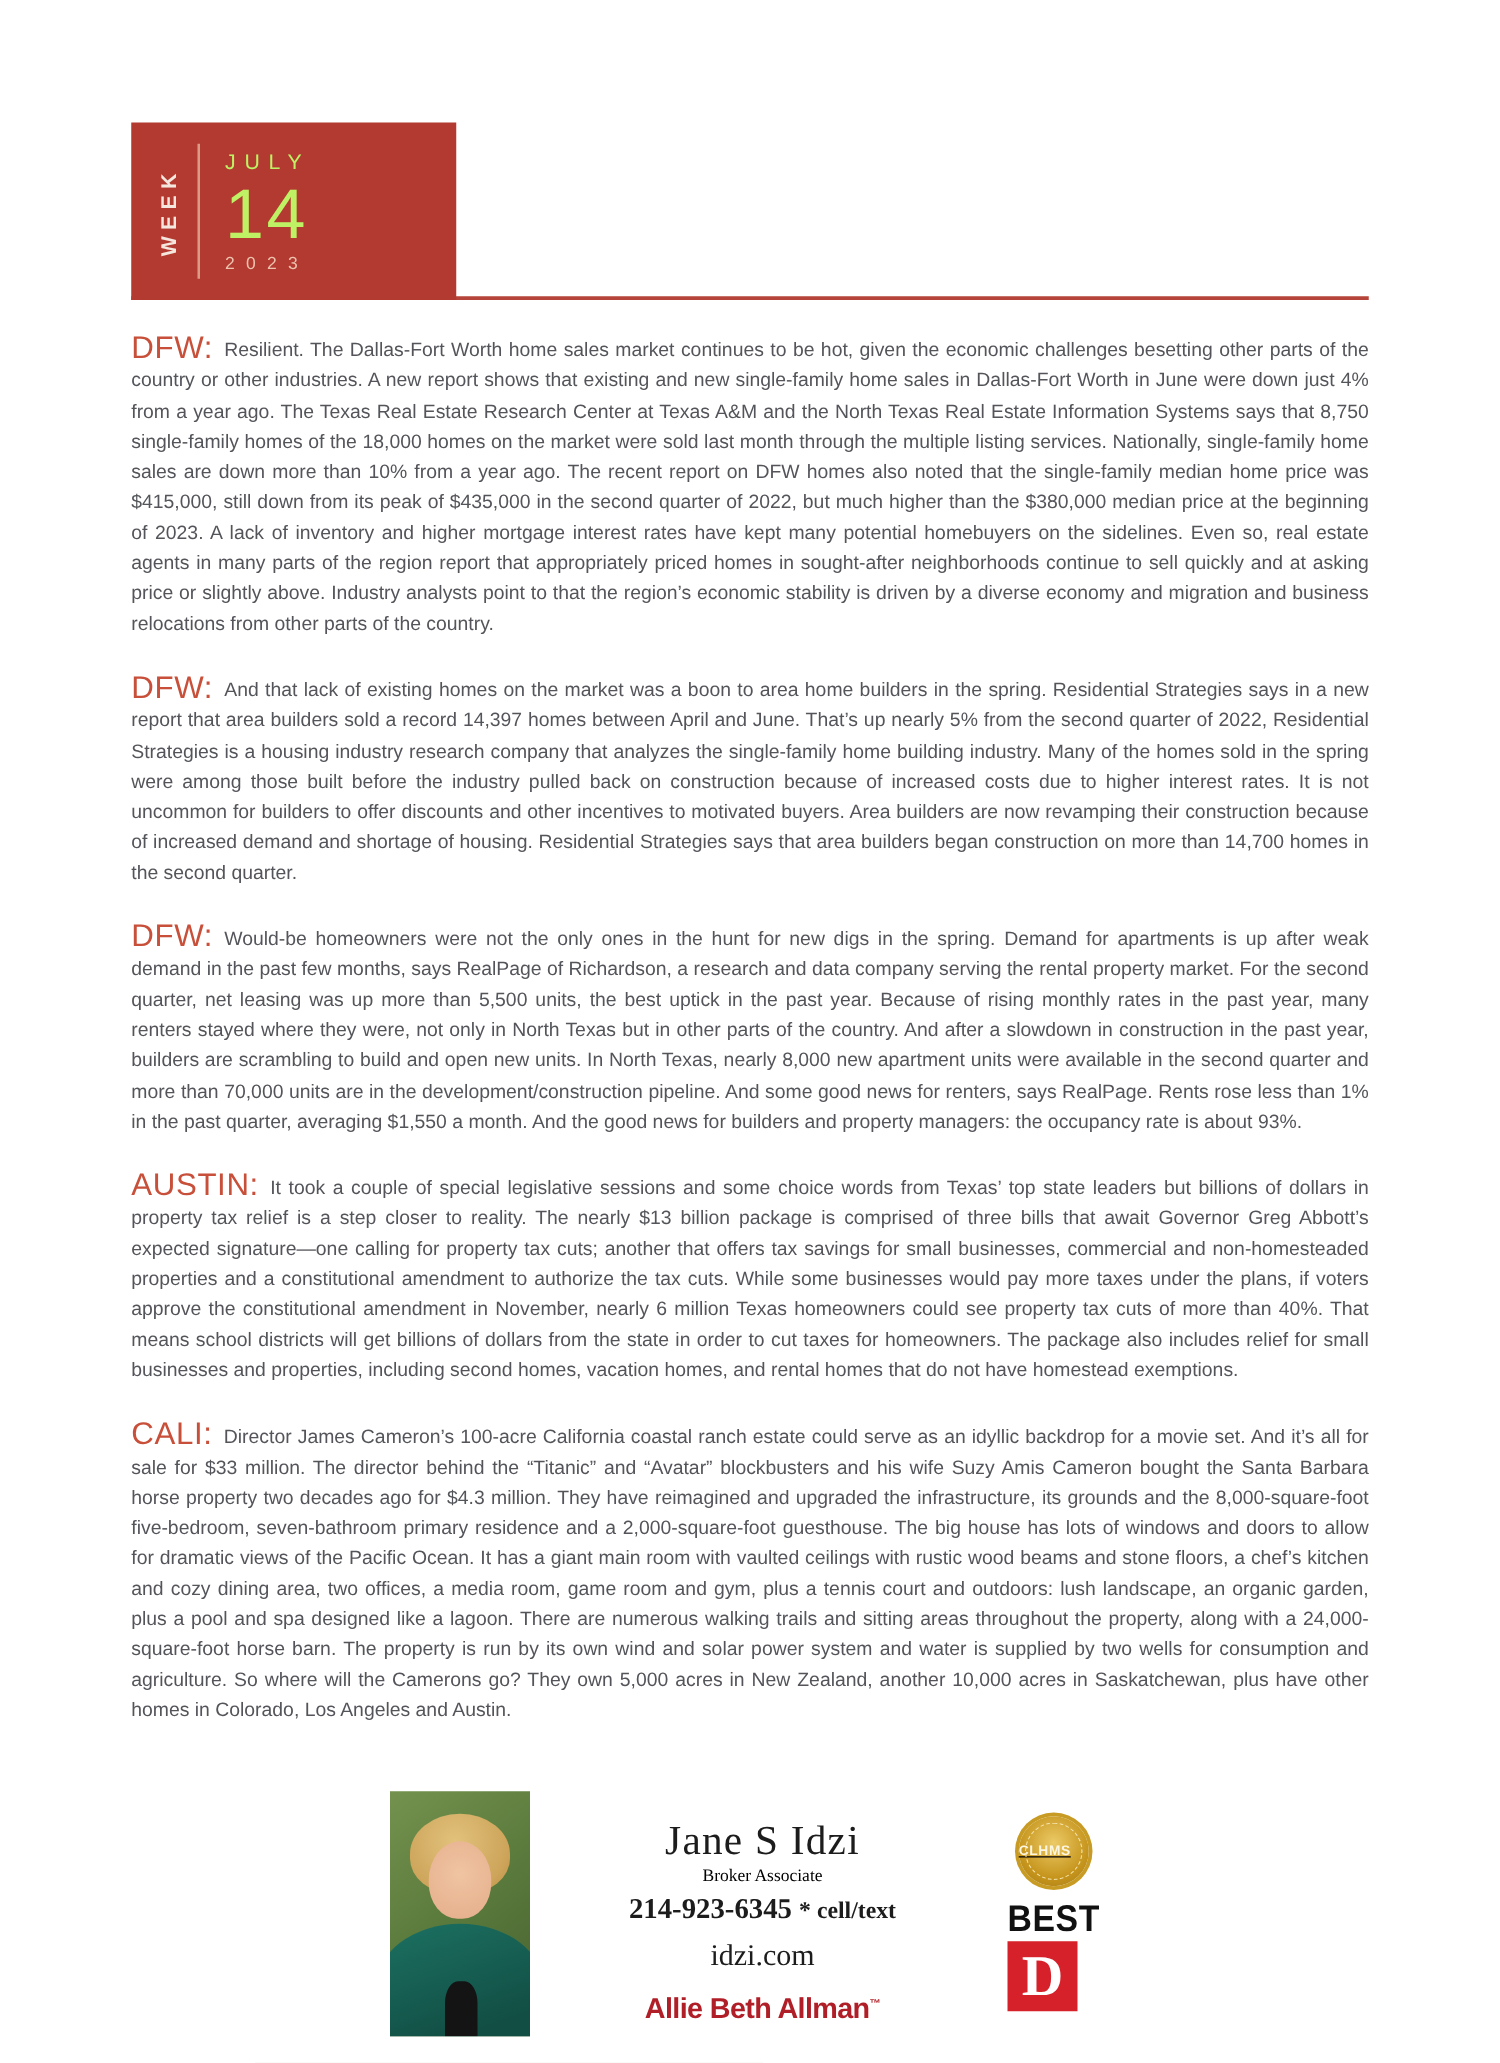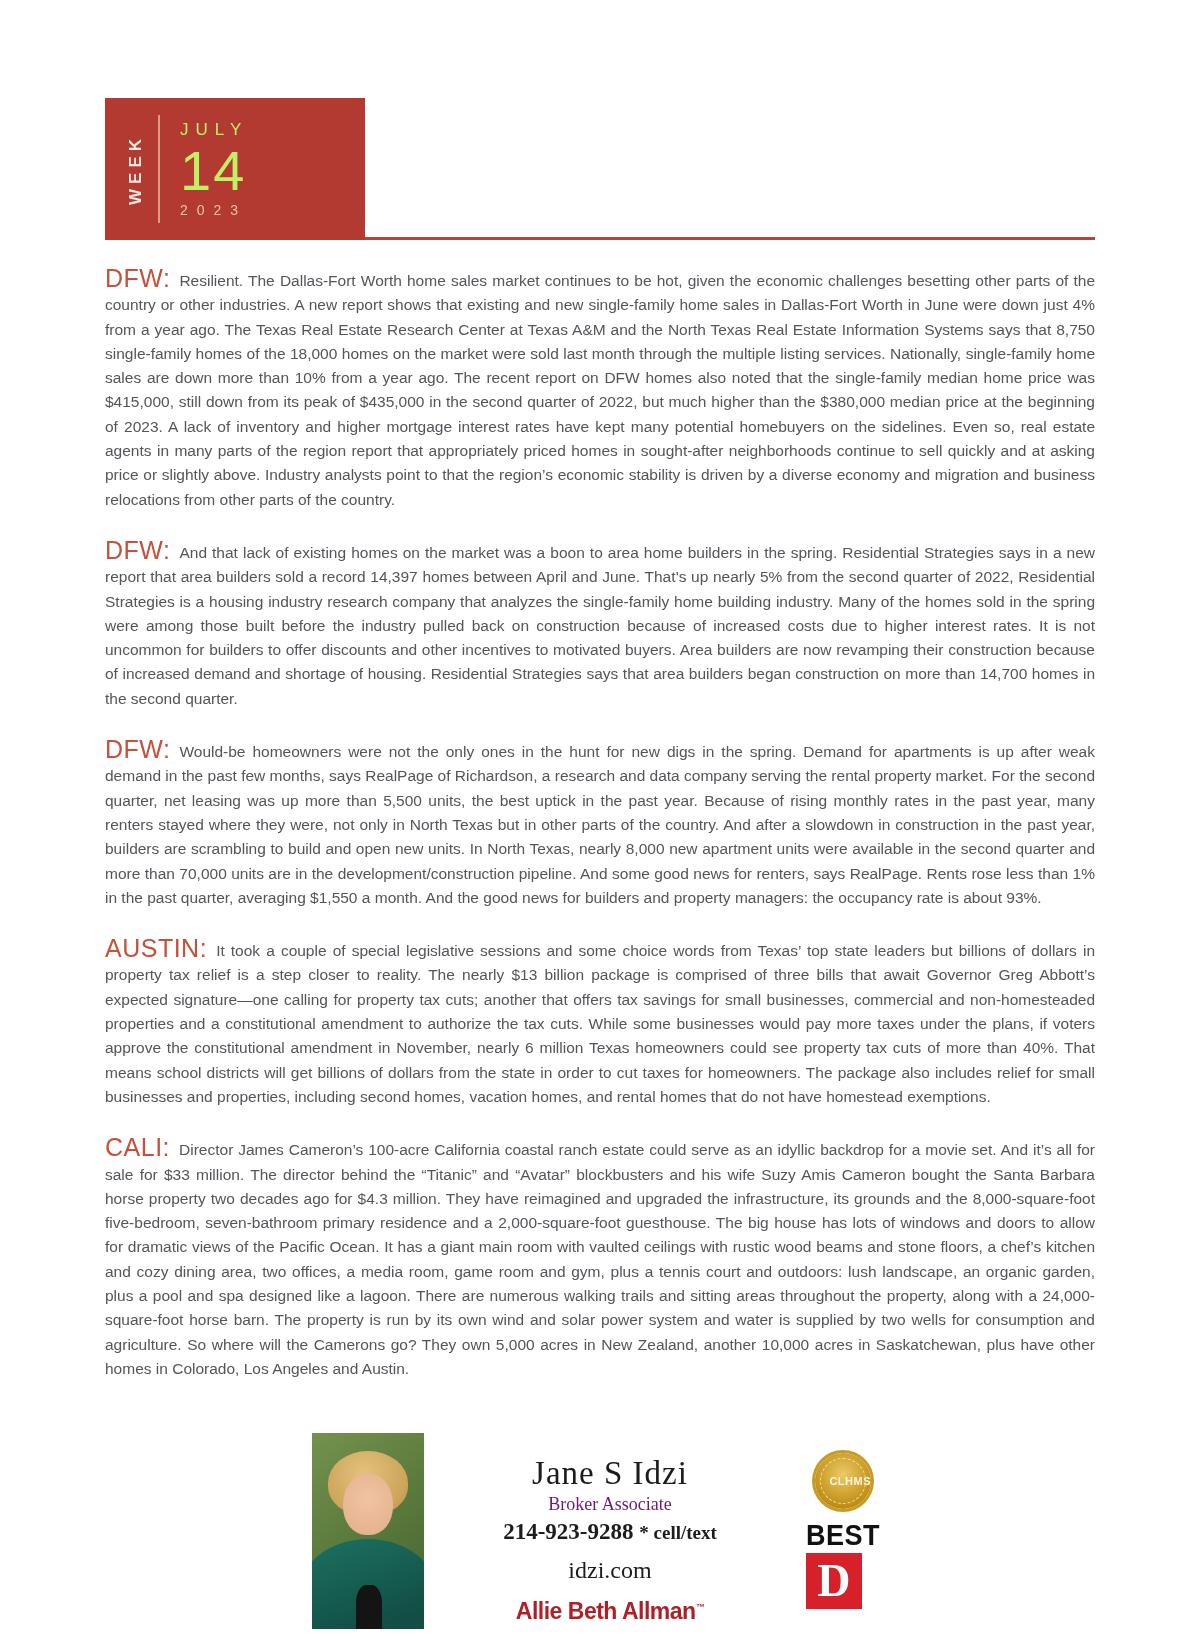--- a/index.html
+++ b/index.html
@@ -55,32 +55,32 @@
     border-radius:52% 52% 46% 46%; }
   .photo .face  { position:absolute; top:40px; left:31px; width:50px; height:62px;
     background:radial-gradient(circle at 50% 42%, #f0c4a2, #e4ad8a); border-radius:50% 50% 46% 46%; }
   .photo .jacket{ position:absolute; bottom:-14px; left:-12px; width:136px; height:104px;
     background:linear-gradient(160deg,#1c7263,#124e44 75%); border-radius:56% 56% 0 0; }
   .photo .shirt { position:absolute; bottom:0; left:44px; width:26px; height:44px;
     background:#141414; border-radius:40% 40% 0 0; }
   .contact { width:280px; margin:22px 48px 0 46px; text-align:center;
              font-family:"Liberation Serif", serif; color:#1c1c1c; }
   .agent-name  { font-size:33px; letter-spacing:1px; }
-  .agent-title { font-size:18px; margin-top:2px; color:#701a75; }
+  .agent-title { font-size:14px; margin-top:2px; color:#000000; }
   .agent-phone { font-size:23px; font-weight:bold; margin-top:4px; }
   .agent-phone .note { font-size:19px; }
   .agent-site  { font-size:24px; margin-top:12px; }
   .brokerage { margin-top:16px; font-family:"Liberation Sans", sans-serif; }
   .abba { color:#b01f27; font-size:23px; font-weight:bold; letter-spacing:-0.5px; line-height:1; }
   .abba sup { font-size:9px; }
   .badges { width:90px; margin-top:20px; display:flex; flex-direction:column; align-items:center; }
   .seal {
     width:56px; height:56px; border-radius:50%; position:relative; flex:none;
     background:radial-gradient(circle at 50% 38%, #ecca67, #c6951d 62%, #a87a12);
-    box-shadow:0 0 0 3px #c89b24; display:flex; align-items:center; justify-content:flex-end;
+    box-shadow:0 0 0 3px #c89b24; display:flex; align-items:center; justify-content:flex-start;text-decoration:underline;
   }
   .seal::before { content:""; position:absolute; inset:5px; border:1px dashed #f3e0a6; border-radius:50%; }
   .seal span { color:#fdf6e0; font-size:11px; font-weight:bold; letter-spacing:0.5px; }
   .bestd { margin-top:14px; text-align:left; }
   .best  { font-size:27px; font-weight:bold; letter-spacing:0.5px; color:#111; line-height:1;
            transform:scaleY(1.1); transform-origin:left bottom; }
   .dbox  { width:56px; height:56px; background:#d6202a; margin-top:3px;
            display:flex; align-items:center; justify-content:center; }
   .dbox span { color:#ffffff; font-family:"Liberation Serif", serif; font-size:46px;
                font-weight:bold; line-height:1; }
@@ -115,21 +115,21 @@
     <div class="photo">
       <div class="hair"></div>
       <div class="face"></div>
       <div class="jacket"></div>
       <div class="shirt"></div>
     </div>
     <div class="contact">
       <div class="agent-name">Jane S Idzi</div>
       <div class="agent-title">Broker Associate</div>
       <div class="agent-phone">
-        <span>214-923-9288</span>
+        <span>214-923-6345</span>
         <span class="note">* cell/text</span>
       </div>
       <div class="agent-site">idzi.com</div>
       <div class="brokerage">
         <div class="abba"><span>Allie Beth Allman</span><sup>™</sup></div>
 
       </div>
     </div>
     <div class="badges">
       <div class="seal">

